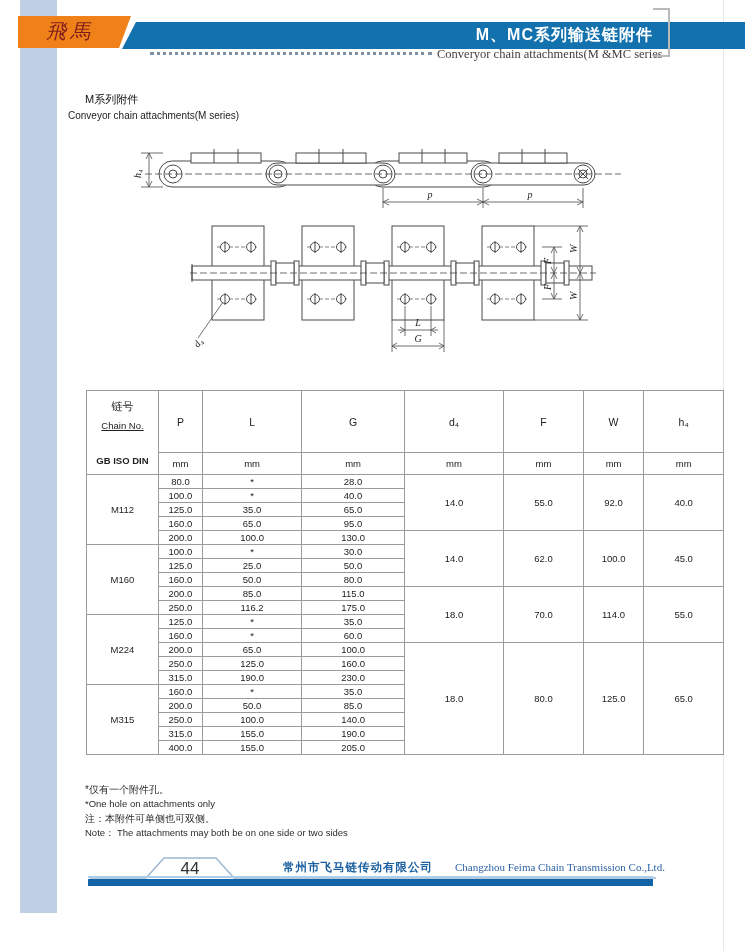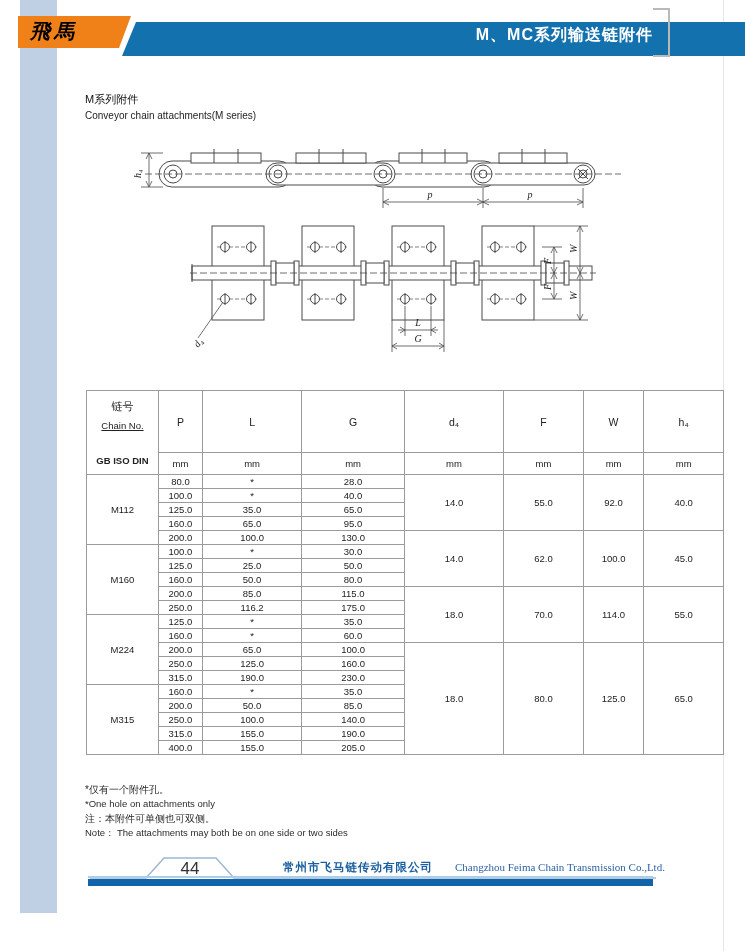--- a/index.html
+++ b/index.html
@@ -4,35 +4,35 @@
 <style>
   * { margin:0; padding:0; box-sizing:border-box; }
   body { background:#ffffff; font-family:"Liberation Sans", sans-serif; }
   .page { position:relative; width:745px; height:951px; background:#fff; overflow:hidden; }
 
   .sidebar { position:absolute; left:20px; top:0; width:37px; height:913px; background:#bfd0e5; }
   .edge-line { position:absolute; left:723px; top:0; width:1px; height:951px; background:#e7e7e7; }
 
   .logo-block { position:absolute; left:18px; top:16px; width:113px; height:32px; background:#f08119;
                 clip-path:polygon(0 0,100% 0,calc(100% - 12px) 100%,0 100%); z-index:3; }
-  .logo-text { font-family:"Liberation Serif", serif; font-style:italic; font-weight:bold;
-               color:#000000; font-size:20px; line-height:30px; padding-left:12px; letter-spacing:4px; }
-  .banner { position:absolute; left:122px; top:22px; width:623px; height:34px; background:#1371ae;
+  .logo-text { font-family:"Liberation Serif", serif; font-style:italic; font-weight:normal;
+               color:#7f1d1d; font-size:20px; line-height:30px; padding-left:28px; letter-spacing:4px; }
+  .banner { position:absolute; left:122px; top:22px; width:623px; height:27px; background:#1371ae;
             clip-path:polygon(14px 0,100% 0,100% 100%,0 100%); z-index:1; }
   .banner-title { display:block; text-align:right; padding-right:92px; color:#fff; font-weight:bold;
                   font-size:16px; line-height:26px; letter-spacing:1px; }
   .bracket { position:absolute; left:653px; top:8px; width:17px; height:49px;
              border:2px solid #b9b9b9; border-left:none; z-index:2; }
   .dotted-rule { position:absolute; left:150px; top:51px; width:282px; height:4px;
                  border-bottom:3px dotted #7d90a8; }
   .subtitle { position:absolute; left:437px; top:47px; font-family:"Liberation Serif", serif;
               font-size:12.5px; color:#3f3f3f; }
 
   .sec-zh { position:absolute; left:85px; top:92px; font-size:11px; color:#111; }
-  .sec-en { position:absolute; left:85px; top:110px; font-size:10px; color:#222; }
+  .sec-en { position:absolute; left:68px; top:110px; font-size:10px; color:#222; }
 
   .svg1 { position:absolute; left:133px; top:134px; }
   .svg2 { position:absolute; left:190px; top:220px; }
   svg { overflow:visible; }
   .dwg { stroke:#4a4a4a; stroke-width:1; fill:none; }
   .dwg-fill { stroke:#4a4a4a; stroke-width:1; fill:#ffffff; }
   .cl { stroke:#4a4a4a; stroke-width:0.8; stroke-dasharray:7 3; fill:none; }
   .hl { stroke:#4a4a4a; stroke-width:0.7; stroke-dasharray:4 2; fill:none; }
   .dim { stroke:#4a4a4a; stroke-width:0.8; fill:none; }
   .dim-label { font:italic 10px "Liberation Serif", serif; fill:#222; }
@@ -72,20 +72,21 @@
   <div class="edge-line"></div>
 
   <div class="banner">
     <span class="banner-title">M、MC系列输送链附件</span>
   </div>
   <div class="logo-block">
     <div class="logo-text">飛馬</div>
   </div>
   <div class="bracket"></div>
   <div class="dotted-rule"></div>
+  <div class="subtitle">Converyor chain attachments(M &amp;MC series</div>
 
   <div class="sec-zh">M系列附件</div>
   <div class="sec-en">Conveyor chain attachments(M series)</div>
 
   <svg class="svg1" width="497" height="82" viewBox="0 0 497 82">
 
     <rect class="dwg-fill" x="26" y="27" width="133" height="26" rx="13"></rect>
     <rect class="dwg-fill" x="236" y="27" width="128" height="26" rx="13"></rect>
     <rect class="dwg-fill" x="133" y="29" width="129" height="22" rx="11"></rect>
     <rect class="dwg-fill" x="338" y="29" width="124" height="22" rx="11"></rect>

